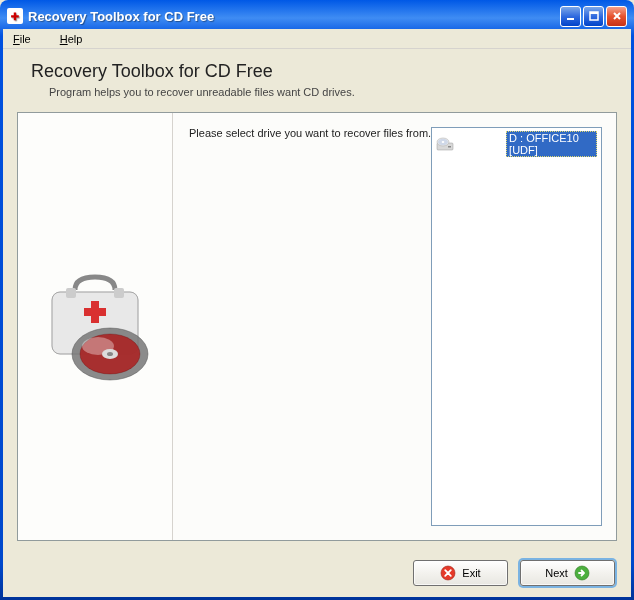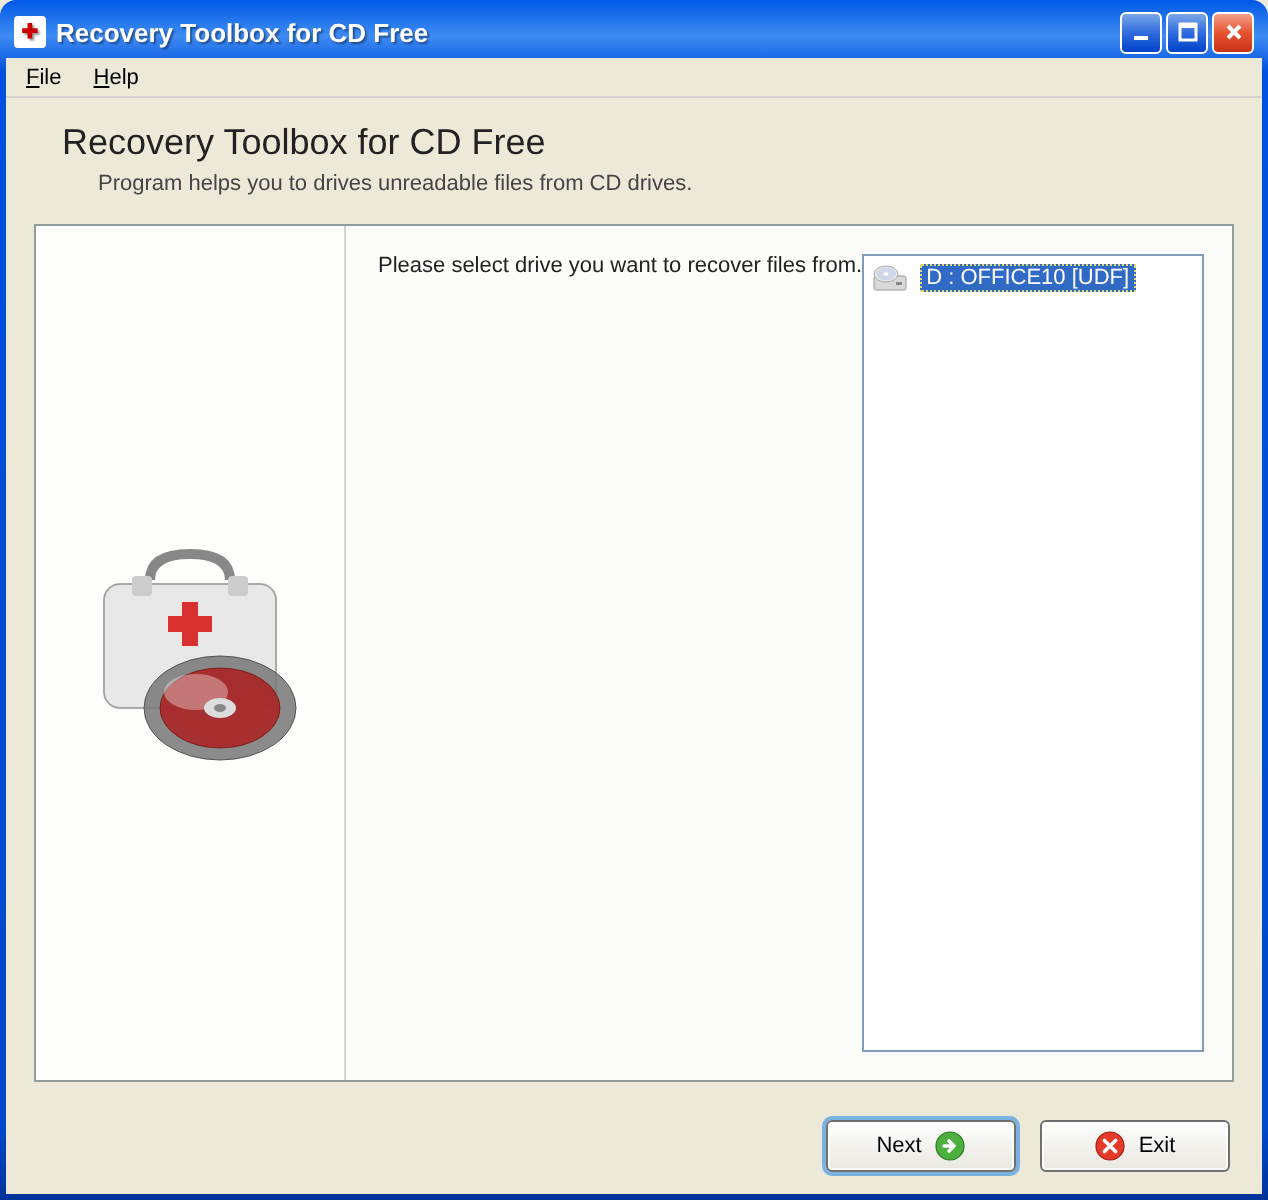--- a/index.html
+++ b/index.html
@@ -66,21 +66,21 @@
       width: 100%;
       height: calc(100% - 26px);
       display: flex;
       flex-direction: column;
     }
     .menubar {
       height: 20px;
       display: flex;
       align-items: center;
       padding: 0 4px;
-      gap: 4px;
+      gap: 17px;
       border-bottom: 1px solid #d6d3ce;
     }
     .menu-item {
       padding: 2px 6px;
       cursor: pointer;
     }
     .menu-item u { text-decoration: underline; }
     .header-area {
       padding: 12px 28px 6px 28px;
     }
@@ -138,20 +138,21 @@
       display: flex;
       align-items: center;
       gap: 6px;
       padding: 1px 2px;
     }
     .drive-item.selected .drive-label {
       background: #316ac5;
       color: #fff;
       border: 1px dotted #e0d870;
       padding: 0 2px;
+      margin-left: 46px;
     }
     .drive-icon svg { width: 18px; height: 16px; display: block; }
     .drive-label { font-size: 11px; }
     .footer {
       height: 48px;
       display: flex;
       align-items: center;
       justify-content: flex-end;
       padding: 0 16px;
       gap: 12px;
@@ -204,21 +205,21 @@
   </div>
 
   <div class="client">
     <div class="menubar">
       <span class="menu-item"><u>F</u><span></span>ile</span>
       <span class="menu-item"><u>H</u>elp</span>
     </div>
 
     <div class="header-area">
       <div class="header-title">Recovery Toolbox for CD Free</div>
-      <div class="header-subtitle">Program helps you to drives unreadable files from CD drives.</div>
+      <div class="header-subtitle">Program helps you to recover unreadable files want CD drives.</div>
     </div>
 
     <div class="main-panel">
       <div class="left-pane">
         <div class="kit-illustration">
           <svg viewBox="0 0 130 130" width="130" height="130">
 
             <path d="M45 28 Q45 15 65 15 Q85 15 85 28" fill="none" stroke="#888" stroke-width="5"></path>
 
             <rect x="22" y="30" width="86" height="62" rx="8" fill="#e8e8e8" stroke="#bbb" stroke-width="1"></rect>
@@ -255,35 +256,35 @@
                 <ellipse cx="7" cy="6" rx="1.3" ry="0.9" fill="#fff"></ellipse>
               </svg>
             </span>
             <span class="drive-label">D : OFFICE10 [UDF]</span>
           </div>
         </div>
       </div>
     </div>
 
     <div class="footer">
+      <button class="btn">
+        <span class="btn-icon">
+          <svg width="16" height="16" viewBox="0 0 16 16">
+            <circle cx="8" cy="8" r="7" fill="#e53929"></circle>
+            <circle cx="8" cy="8" r="7" fill="none" stroke="#a02016" stroke-width="0.6"></circle>
+            <path d="M5.2 5.2 L10.8 10.8 M10.8 5.2 L5.2 10.8" stroke="#fff" stroke-width="1.8" stroke-linecap="round"></path>
+          </svg>
+        </span>
+        <span>Exit</span>
+      </button>
       <button class="btn default">
         <span>Next</span>
         <span class="btn-icon">
           <svg width="16" height="16" viewBox="0 0 16 16">
             <circle cx="8" cy="8" r="7" fill="#4caf3e"></circle>
             <circle cx="8" cy="8" r="7" fill="none" stroke="#2b7a20" stroke-width="0.6"></circle>
             <path d="M5 8 L9 8 M7.5 5.5 L10 8 L7.5 10.5" stroke="#fff" stroke-width="1.8" fill="none" stroke-linecap="round" stroke-linejoin="round"></path>
           </svg>
         </span>
       </button>
-      <button class="btn">
-        <span class="btn-icon">
-          <svg width="16" height="16" viewBox="0 0 16 16">
-            <circle cx="8" cy="8" r="7" fill="#e53929"></circle>
-            <circle cx="8" cy="8" r="7" fill="none" stroke="#a02016" stroke-width="0.6"></circle>
-            <path d="M5.2 5.2 L10.8 10.8 M10.8 5.2 L5.2 10.8" stroke="#fff" stroke-width="1.8" stroke-linecap="round"></path>
-          </svg>
-        </span>
-        <span>Exit</span>
-      </button>
     </div>
   </div>
 </div>
 
 </body></html>

